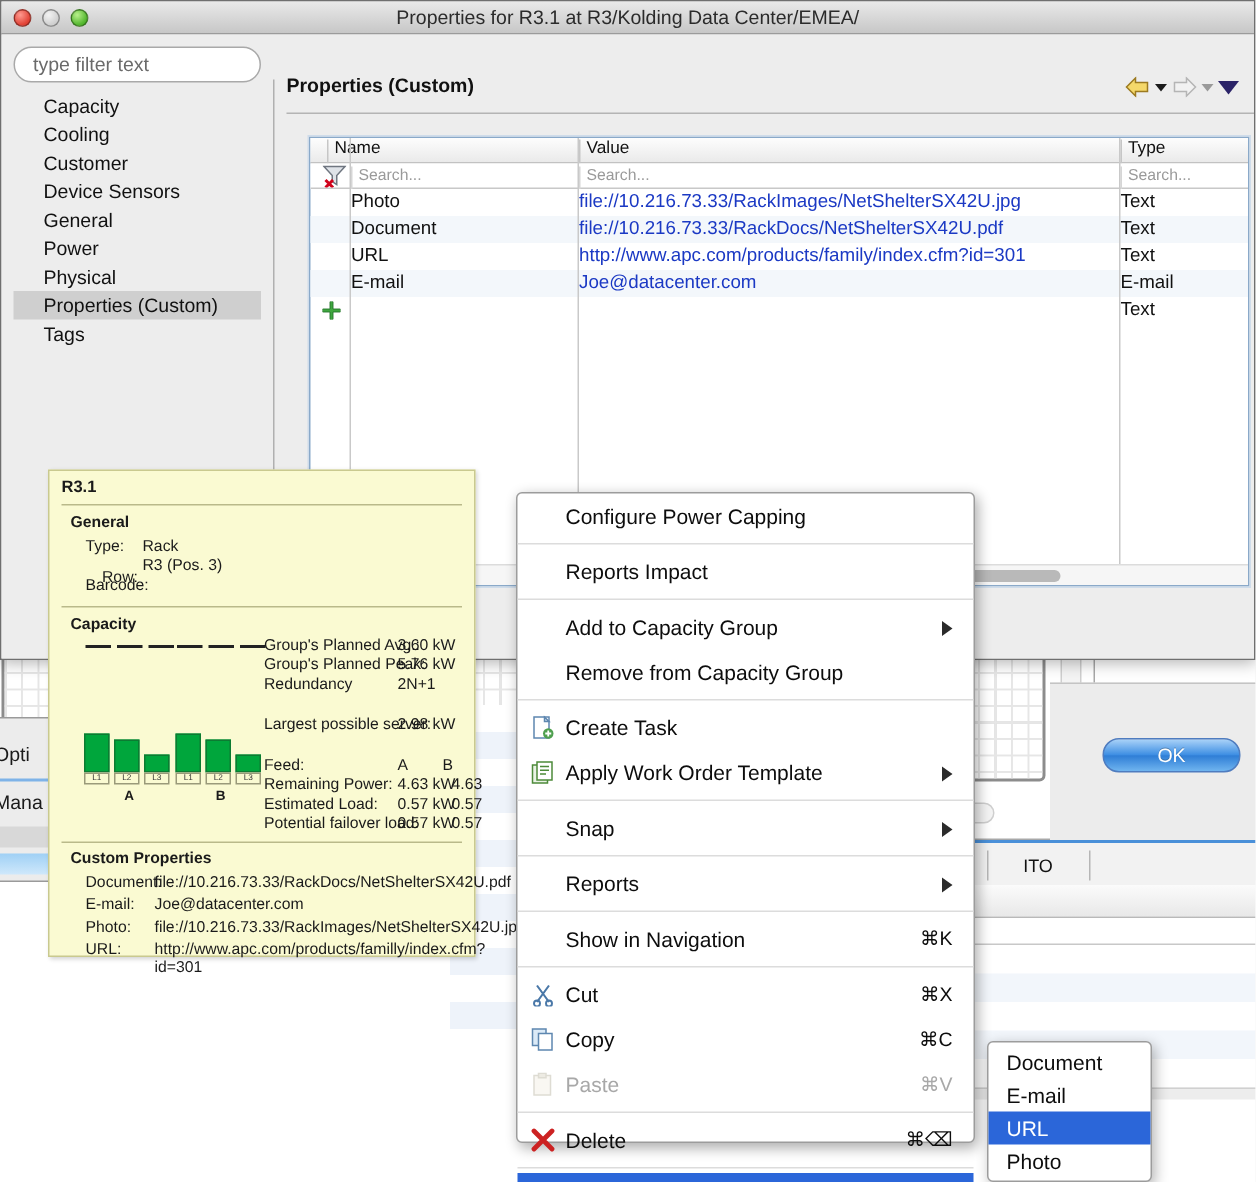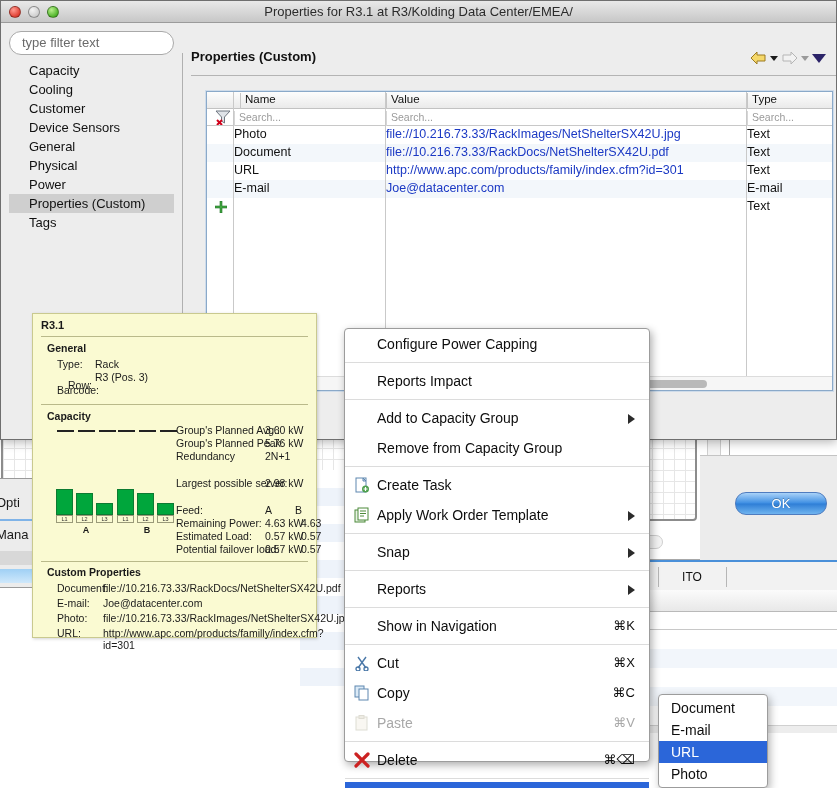--- a/index.html
+++ b/index.html
@@ -538,22 +538,22 @@
 
   <div class="prop-body">
     <div class="filter-box">type filter text</div>
 
     <div class="nav-list" id="nav-list-host">
         <div class="nav-item"><span>Capacity</span></div>
         <div class="nav-item"><span>Cooling</span></div>
         <div class="nav-item"><span>Customer</span></div>
         <div class="nav-item"><span>Device Sensors</span></div>
         <div class="nav-item"><span>General</span></div>
+        <div class="nav-item"><span>Power</span></div>
         <div class="nav-item"><span>Physical</span></div>
-        <div class="nav-item"><span>Power</span></div>
         <div class="nav-item selected"><span>Properties (Custom)</span></div>
         <div class="nav-item"><span>Tags</span></div>
       </div>
 
     <div class="left-sep"></div>
 
     <div class="prop-header">Properties (Custom)</div>
     <div class="prop-underline"></div>
 
     <div class="nav-arrows">
@@ -563,21 +563,21 @@
       <div class="tri-small"></div>
       <svg class="arrow-fwd" viewBox="0 0 17 14">
         <path d="M10 1 L16 7 L10 13 L10 10 L2 10 L2 4 L10 4 Z" fill="#f2f2f2" stroke="#b5b5b5" stroke-width="1"></path>
       </svg>
       <div class="tri-small dim"></div>
       <div class="tri-big"></div>
     </div>
 
     <div class="tbl">
       <div class="tbl-hdr">
-        <div class="th" style="left:33px;width:183px;">Name</div>
+        <div class="th" style="left:11px;width:183px;">Name</div>
         <div class="th" style="left:179px;width:361px;">Value</div>
         <div class="th" style="left:540px;width:87px;">Type</div>
       </div>
 
       <div class="tbl-search">
         <div class="ts" style="left:27px;width:152px;">Search...</div>
         <div class="ts" style="left:179px;width:361px;">Search...</div>
         <div class="ts" style="left:540px;width:87px;">Search...</div>
       </div>
 

